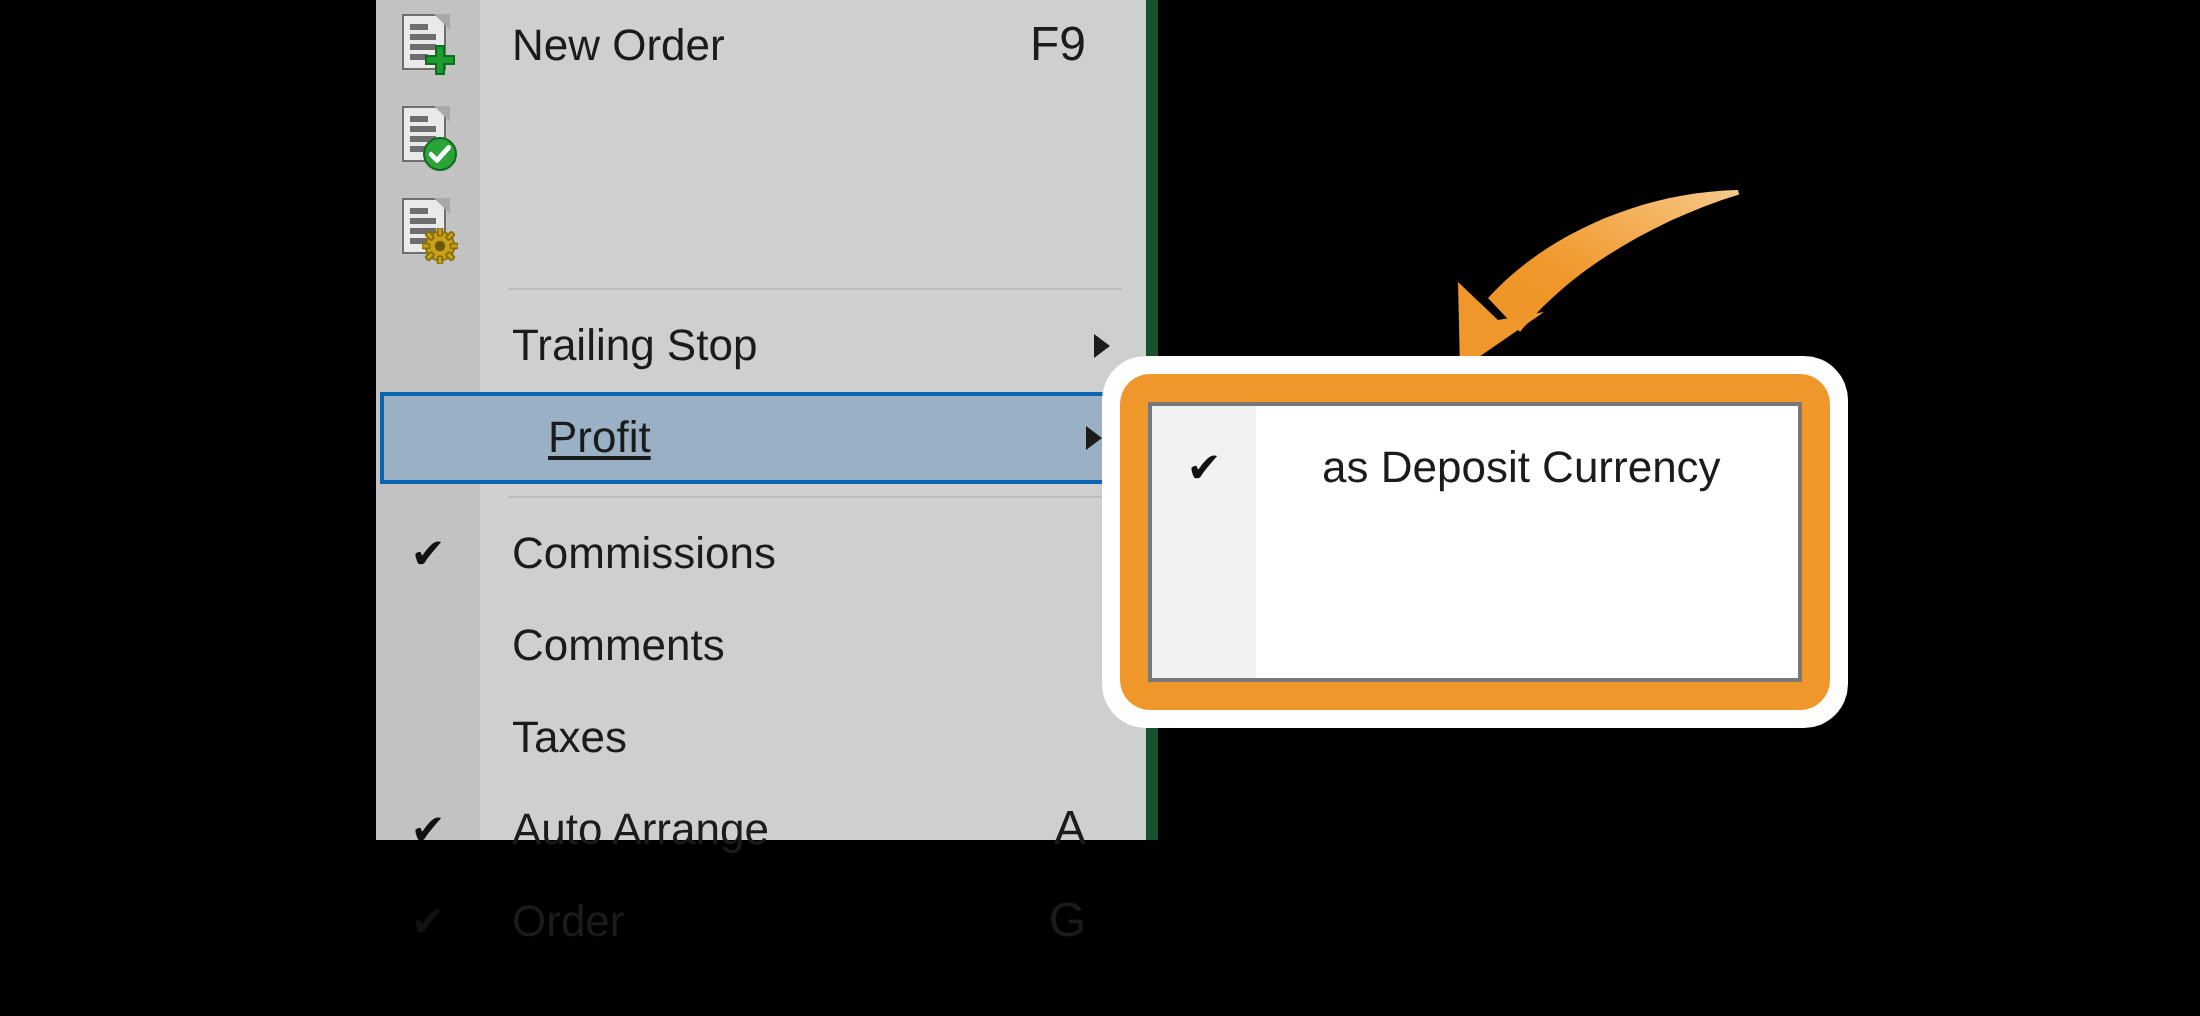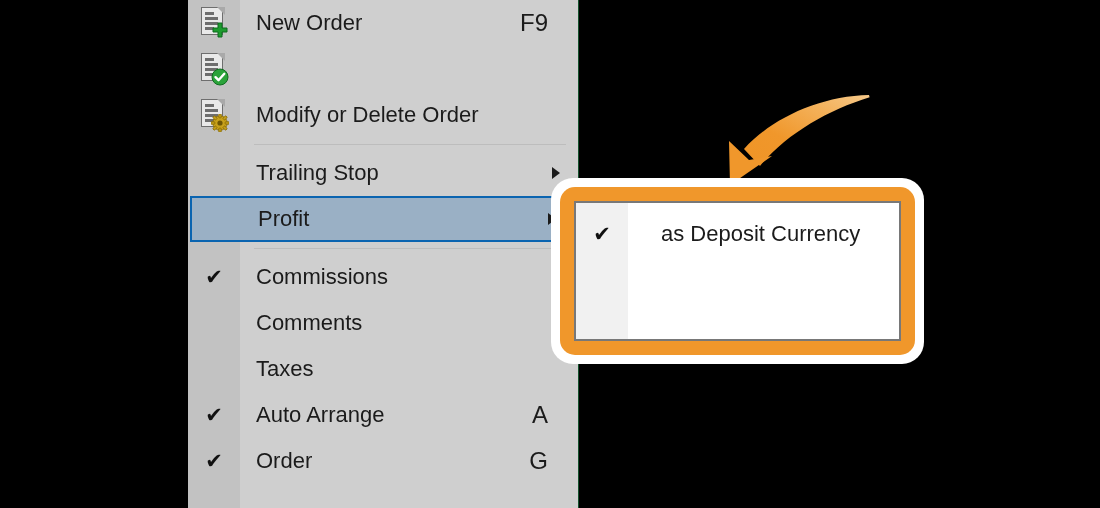--- a/index.html
+++ b/index.html
@@ -16,24 +16,24 @@
     font-family: "Liberation Sans", sans-serif;
     -webkit-font-smoothing: antialiased;
   }
 
   
   #context-menu {
     position: absolute;
     left: 188px;
     top: 0px;
     width: 391px;
-    height: 508px;
+    height: 420px;
     background: #cfcfcf;
     box-sizing: border-box;
-    border-right: 1px solid #14532d;
+    border-right: 6px solid #14532d;
     z-index: 10;
   }
   #context-menu .gutter {
     position: absolute;
     left: 0;
     top: 0;
     width: 52px;
     height: 100%;
     background: #c2c2c2;
   }
@@ -102,21 +102,21 @@
     border-top: 6px solid transparent;
     border-bottom: 6px solid transparent;
   }
   .menu-item.selected {
     background: #9ab0c5;
     border: 2px solid #0a64b0;
     margin-left: 2px;
     margin-right: 2px;
     width: calc(100% - 4px);
   }
-  .menu-item.selected .mi-label { left: 66px; }
+  .menu-item.selected .mi-label { left: 82px; text-decoration: underline; }
   .separator {
     height: 12px;
     position: relative;
   }
   .separator::after {
     content: "";
     position: absolute;
     left: 66px;
     right: 12px;
     top: 50%;
@@ -286,21 +286,20 @@
                   <rect x="14.2" y="7.8" width="4" height="2.4" rx="0.6"></rect>
                   <rect x="7.8" y="-0.2" width="2.4" height="4" rx="0.6" transform="rotate(45 9 9)"></rect>
                   <rect x="7.8" y="14.2" width="2.4" height="4" rx="0.6" transform="rotate(45 9 9)"></rect>
                   <rect x="-0.2" y="7.8" width="4" height="2.4" rx="0.6" transform="rotate(45 9 9)"></rect>
                   <rect x="14.2" y="7.8" width="4" height="2.4" rx="0.6" transform="rotate(45 9 9)"></rect>
                 </g>
                 <circle cx="9" cy="9" r="2.6" fill="#6d5604"></circle>
               </svg></span>
           </span>
         </span>
-        <span class="mi-label">Modify or Delete Order</span>
       </div>
       <div class="separator"></div>
       <div class="menu-item">
         <span class="mi-label">Trailing Stop</span>
         <span class="mi-submenu-arrow"></span>
       </div>
       <div class="menu-item selected">
         <span class="mi-label">Profit</span>
         <span class="mi-submenu-arrow"></span>
       </div>

